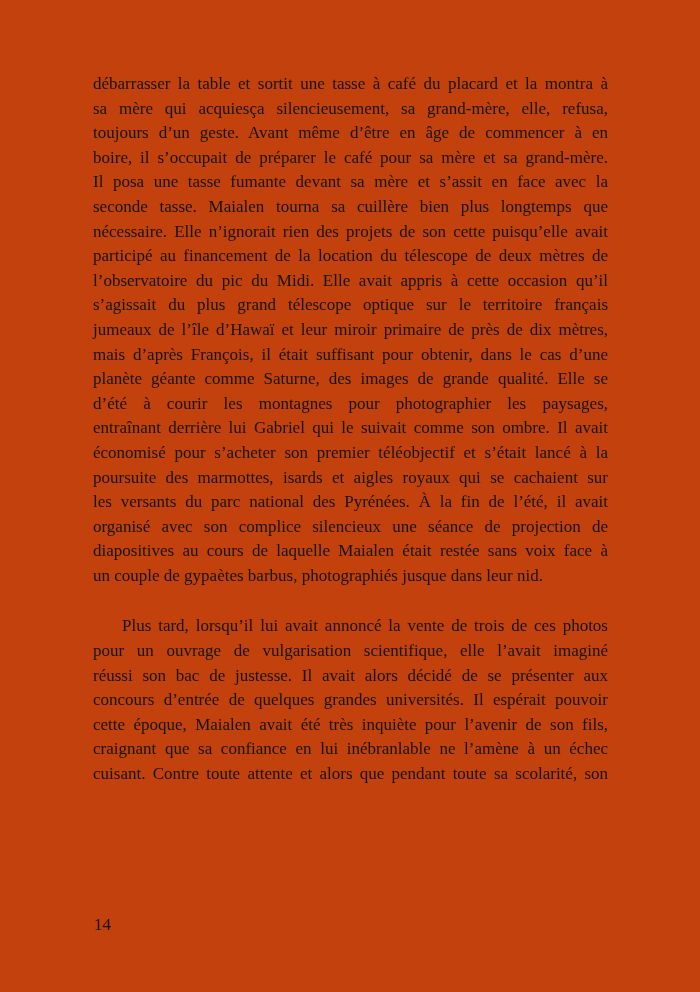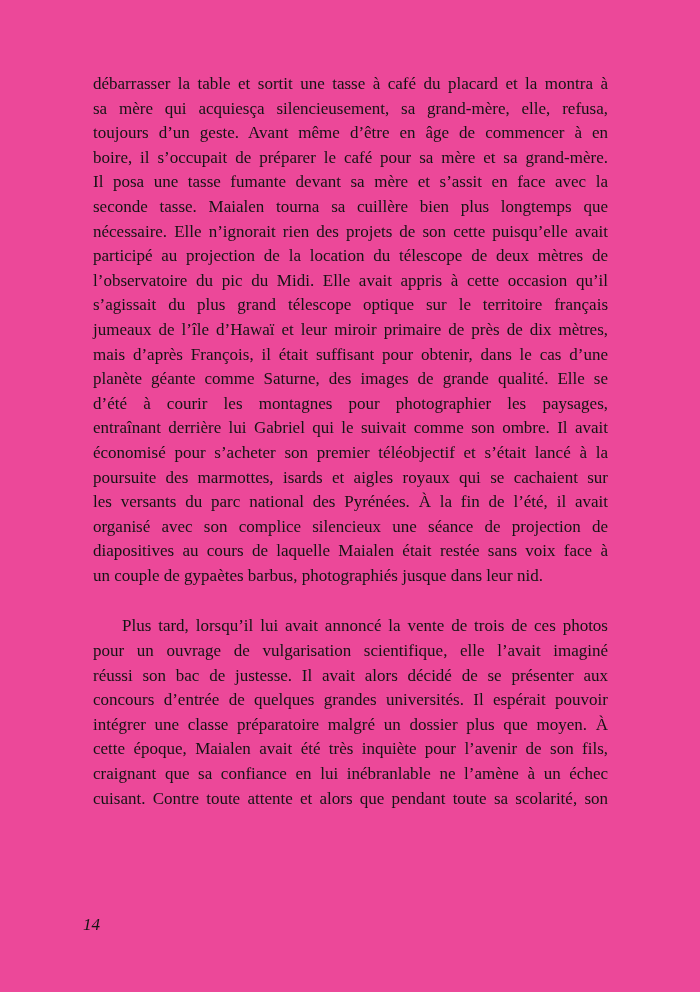--- a/index.html
+++ b/index.html
@@ -4,21 +4,21 @@
 <style>
   html, body {
     margin: 0;
     padding: 0;
     background: #ffffff;
   }
   .page {
     position: relative;
     width: 700px;
     height: 992px;
-    background: #ec4899;
+    background: #c2410c;
     font-family: "Liberation Serif", serif;
     color: #141414;
     overflow: hidden;
   }
   .text-column {
     position: absolute;
     left: 93px;
     top: 72px;
     width: 515px;
     font-size: 17px;
@@ -32,60 +32,58 @@
     white-space: normal;
   }
   .line.para-end {
     text-align-last: left;
   }
   .line.first-indent {
     text-indent: 29px;
   }
   .page-number {
     position: absolute;
-    left: 83px;
+    left: 94px;
     top: 913px;
     font-size: 17px;
     line-height: 24px;
-    font-style: italic;
   }
 </style>
 </head>
 <body>
 
 <div class="page">
   <div class="text-column">
       <div class="paragraph">
         <div class="line">débarrasser la table et sortit une tasse à café du placard et la montra à</div>
         <div class="line">sa mère qui acquiesça silencieusement, sa grand-mère, elle, refusa,</div>
         <div class="line">toujours d’un geste. Avant même d’être en âge de commencer à en</div>
         <div class="line">boire, il s’occupait de préparer le café pour sa mère et sa grand-mère.</div>
         <div class="line">Il posa une tasse fumante devant sa mère et s’assit en face avec la</div>
         <div class="line">seconde tasse. Maialen tourna sa cuillère bien plus longtemps que</div>
         <div class="line">nécessaire. Elle n’ignorait rien des projets de son cette puisqu’elle avait</div>
-        <div class="line">participé au projection de la location du télescope de deux mètres de</div>
+        <div class="line">participé au financement de la location du télescope de deux mètres de</div>
         <div class="line">l’observatoire du pic du Midi. Elle avait appris à cette occasion qu’il</div>
         <div class="line">s’agissait du plus grand télescope optique sur le territoire français</div>
         <div class="line">jumeaux de l’île d’Hawaï et leur miroir primaire de près de dix mètres,</div>
         <div class="line">mais d’après François, il était suffisant pour obtenir, dans le cas d’une</div>
         <div class="line">planète géante comme Saturne, des images de grande qualité. Elle se</div>
         <div class="line">d’été à courir les montagnes pour photographier les paysages,</div>
         <div class="line">entraînant derrière lui Gabriel qui le suivait comme son ombre. Il avait</div>
         <div class="line">économisé pour s’acheter son premier téléobjectif et s’était lancé à la</div>
         <div class="line">poursuite des marmottes, isards et aigles royaux qui se cachaient sur</div>
         <div class="line">les versants du parc national des Pyrénées. À la fin de l’été, il avait</div>
         <div class="line">organisé avec son complice silencieux une séance de projection de</div>
         <div class="line">diapositives au cours de laquelle Maialen était restée sans voix face à</div>
         <div class="line para-end">un couple de gypaètes barbus, photographiés jusque dans leur nid.</div>
       </div>
       <div class="paragraph">
         <div class="line first-indent">Plus tard, lorsqu’il lui avait annoncé la vente de trois de ces photos</div>
         <div class="line">pour un ouvrage de vulgarisation scientifique, elle l’avait imaginé</div>
         <div class="line">réussi son bac de justesse. Il avait alors décidé de se présenter aux</div>
         <div class="line">concours d’entrée de quelques grandes universités. Il espérait pouvoir</div>
-        <div class="line">intégrer une classe préparatoire malgré un dossier plus que moyen. À</div>
         <div class="line">cette époque, Maialen avait été très inquiète pour l’avenir de son fils,</div>
         <div class="line">craignant que sa confiance en lui inébranlable ne l’amène à un échec</div>
         <div class="line">cuisant. Contre toute attente et alors que pendant toute sa scolarité, son</div>
       </div>
     </div>
   <div class="page-number">14</div>
 </div>
 
 </body></html>

